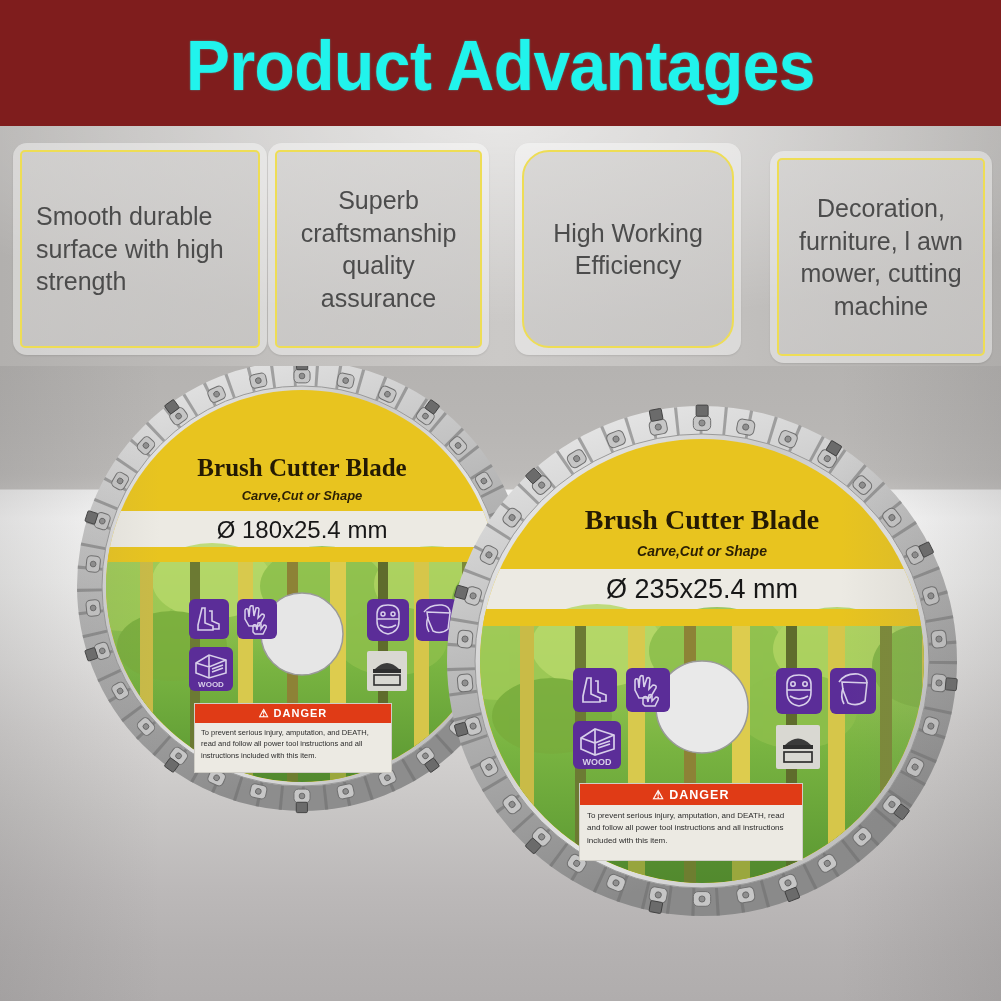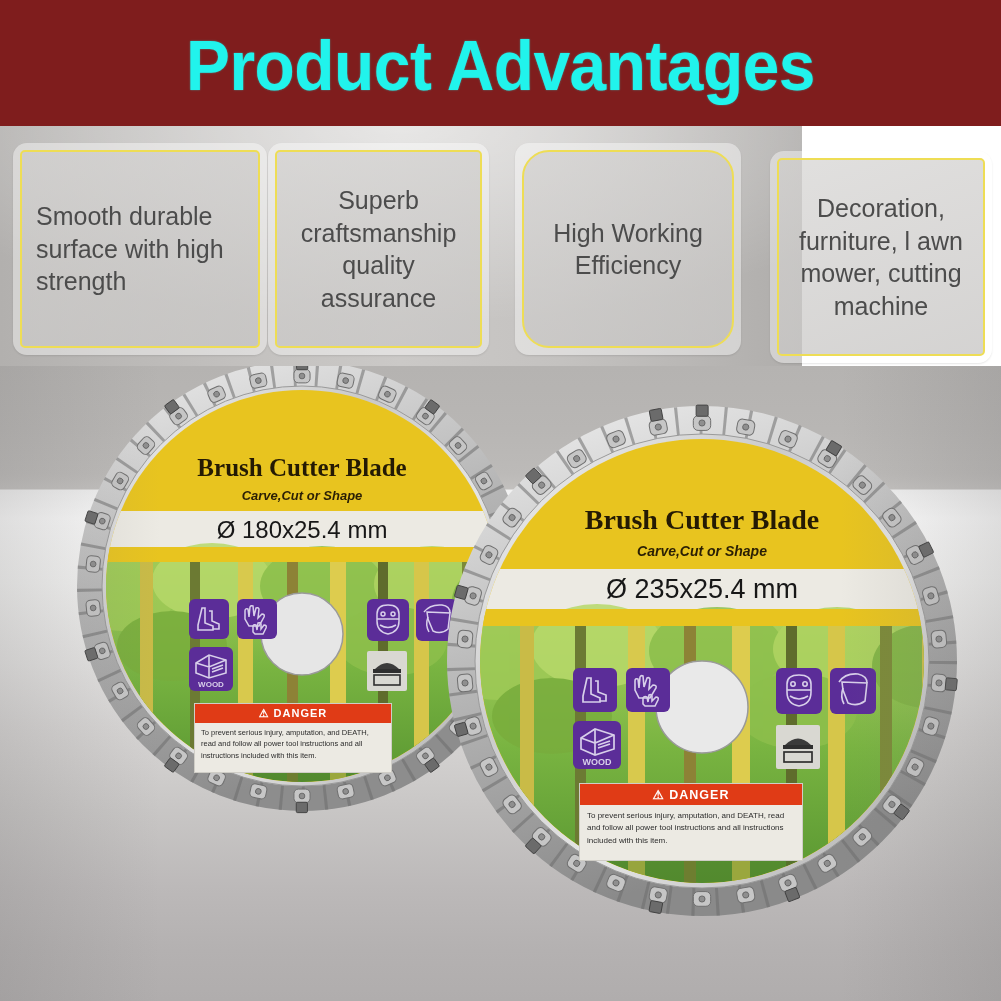--- a/index.html
+++ b/index.html
@@ -13,21 +13,21 @@
   #header-title{position:absolute;left:0;top:0;width:1001px;height:126px;
           display:flex;align-items:center;justify-content:center;
           color:#21f3ec;font-size:70px;line-height:1;font-weight:700;
           letter-spacing:-0.5px;
           font-family:"Liberation Sans",sans-serif;
           text-shadow:0 0 2px rgba(33,243,236,.55);
           transform:scaleX(0.94);transform-origin:center center;
           padding-top:6px;box-sizing:border-box;white-space:nowrap;}
 
   
-  #feature-band{position:absolute;left:0;top:126px;width:802px;height:240px;
+  #feature-band{position:absolute;left:0;top:126px;width:1001px;height:240px;
     background:
       radial-gradient(120% 150% at 50% 0%, rgba(255,255,255,.55) 0%, rgba(255,255,255,0) 55%),
       linear-gradient(90deg,#b2b0ae 0%,#bab8b6 14%,#c4c2c0 33%,#cbc9c7 50%,#c4c2c0 70%,#b9b7b5 86%,#afadab 100%);
   }
   .feature-box{position:absolute;top:17px;height:212px;
     border-radius:14px;background:rgba(255,255,255,.42);
     box-shadow:0 1px 2px rgba(0,0,0,.10);
     box-sizing:border-box;padding:7px;}
   .feature-inner{width:100%;height:100%;box-sizing:border-box;
     border:2px solid #eedd55;border-radius:5px;

